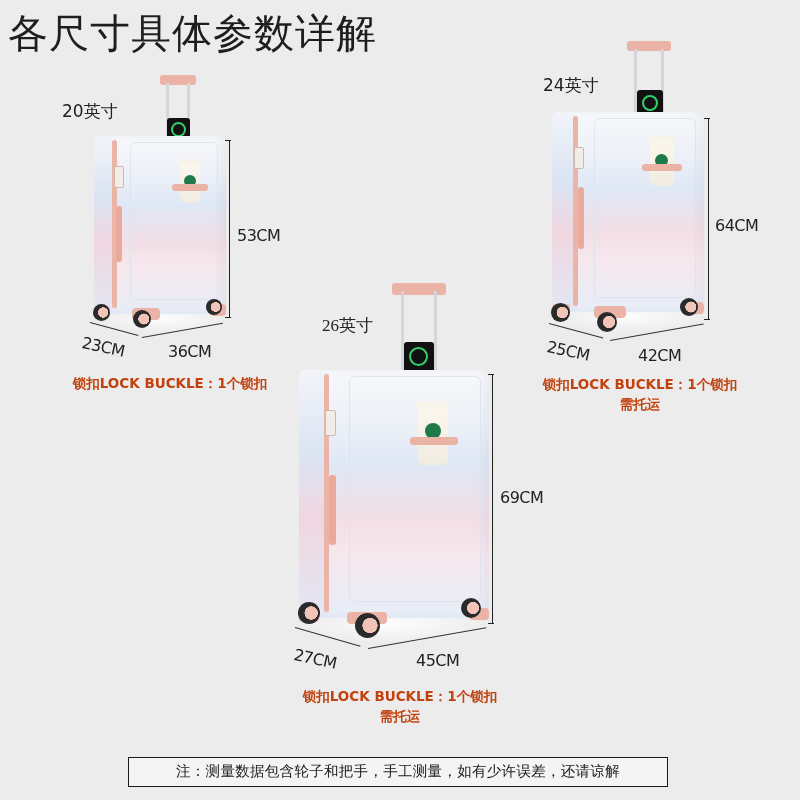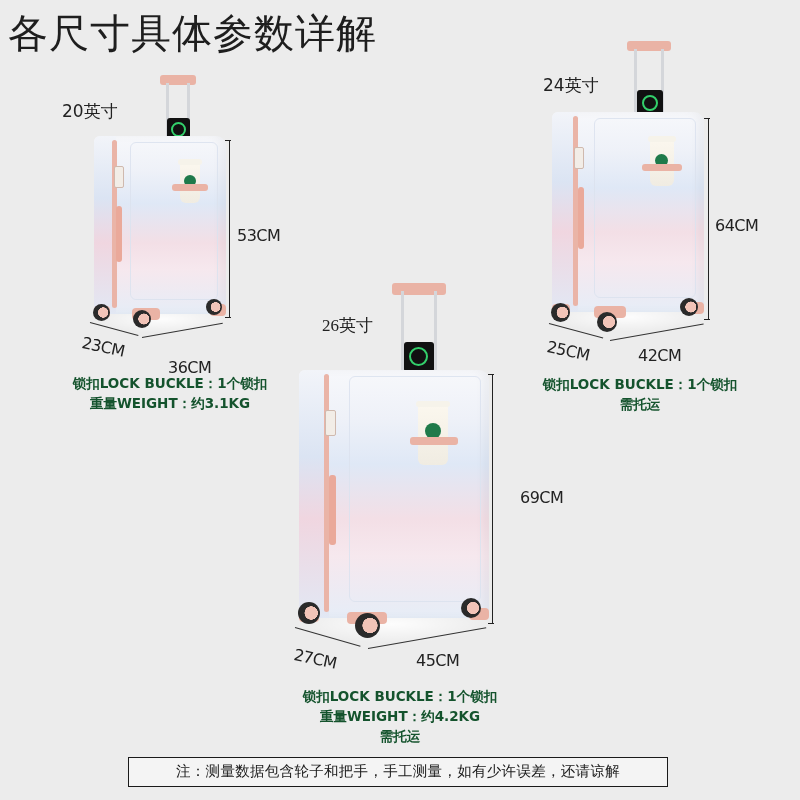--- a/index.html
+++ b/index.html
@@ -25,21 +25,21 @@
 
   .vline { position: absolute; border-right: 1.5px solid #222; }
   .vline::before, .vline::after {
     content: ""; position: absolute; right: -1.5px; width: 6px; border-top: 1.5px solid #222;
   }
   .vline::before { top: 0; } .vline::after { bottom: 0; }
 
   .sline { position: absolute; height: 0; border-top: 1.5px solid #333; transform-origin: left center; }
 
   .spec {
-    position: absolute; text-align: center; font-weight: bold; font-size: 13.5px; line-height: 20px; color: #14532d;
+    position: absolute; text-align: center; font-weight: bold; font-size: 13.5px; line-height: 20px; color: #c2410c;
     white-space: nowrap;
   }
 
   
   .case { position: absolute; }
   .case .body {
     position: absolute; inset: 0;
     border-radius: 6px 10px 8px 8px;
     background: linear-gradient(180deg, #f7f8fb 0%, #eef1f8 20%, #dfe8f6 38%, #f3dfe6 60%, #f6e8ee 75%, #e6edf7 100%);
     box-shadow: inset -6px 0 8px rgba(0,0,0,0.04);
@@ -129,25 +129,24 @@
 
   <div class="wheel" style="left:93px;top:304px;width:17px;height:17px;"></div>
   <div class="wheel" style="left:133px;top:310px;width:18px;height:18px;"></div>
   <div class="wheel" style="left:206px;top:299px;width:16px;height:16px;"></div>
 
   <div class="vline" style="left:224px;top:140px;width:6px;height:178px;"></div>
   <div class="dim-label" style="left:237px;top:226px;">53CM</div>
   <div class="sline" style="left:90px;top:322px;width:50px;transform:rotate(15deg);"></div>
   <div class="sline" style="left:142px;top:337px;width:82px;transform:rotate(-10deg);"></div>
   <div class="dim-label tilt" style="left:84px;top:333px;">23CM</div>
-  <div class="dim-label" style="left:168px;top:342px;margin-top:16px;">36CM</div>
+  <div class="dim-label" style="left:168px;top:342px;">36CM</div>
 
   <div class="spec" style="left:40px;top:373px;width:260px;">
     <div>锁扣LOCK BUCKLE：1个锁扣</div>
-    <div>重量WEIGHT：约3.1KG</div>
   </div>
 </div>
 
 <div>
   <div class="size-label" style="left:543px;top:74px;">24英寸</div>
 
   <div class="shadow" style="left:550px;top:302px;width:155px;height:30px;"></div>
 
   <div class="handle" style="left:627px;top:41px;width:44px;height:96px;">
     <div class="bar"></div>
@@ -225,26 +224,25 @@
     <div class="lid"></div>
     <div class="logo" style="left:7px;top:18px;width:16px;height:16px;"></div>
   </div>
   <div class="holder" style="left:410px;top:437px;width:48px;height:8px;"></div>
 
   <div class="wheel" style="left:298px;top:602px;width:22px;height:22px;"></div>
   <div class="wheel" style="left:355px;top:613px;width:25px;height:25px;"></div>
   <div class="wheel" style="left:461px;top:598px;width:20px;height:20px;"></div>
 
   <div class="vline" style="left:487px;top:374px;width:6px;height:250px;"></div>
-  <div class="dim-label" style="left:500px;top:488px;margin-left:20px;">69CM</div>
+  <div class="dim-label" style="left:500px;top:488px;">69CM</div>
   <div class="sline" style="left:295px;top:627px;width:68px;transform:rotate(16deg);"></div>
   <div class="sline" style="left:368px;top:648px;width:120px;transform:rotate(-10deg);"></div>
   <div class="dim-label tilt" style="left:296px;top:645px;">27CM</div>
   <div class="dim-label" style="left:416px;top:651px;">45CM</div>
 
   <div class="spec" style="left:270px;top:686px;width:260px;">
     <div>锁扣LOCK BUCKLE：1个锁扣</div>
-    <div>重量WEIGHT：约4.2KG</div>
     <div>需托运</div>
   </div>
 </div>
 
 <div class="note">注：测量数据包含轮子和把手，手工测量，如有少许误差，还请谅解</div>
 
 </body></html>

